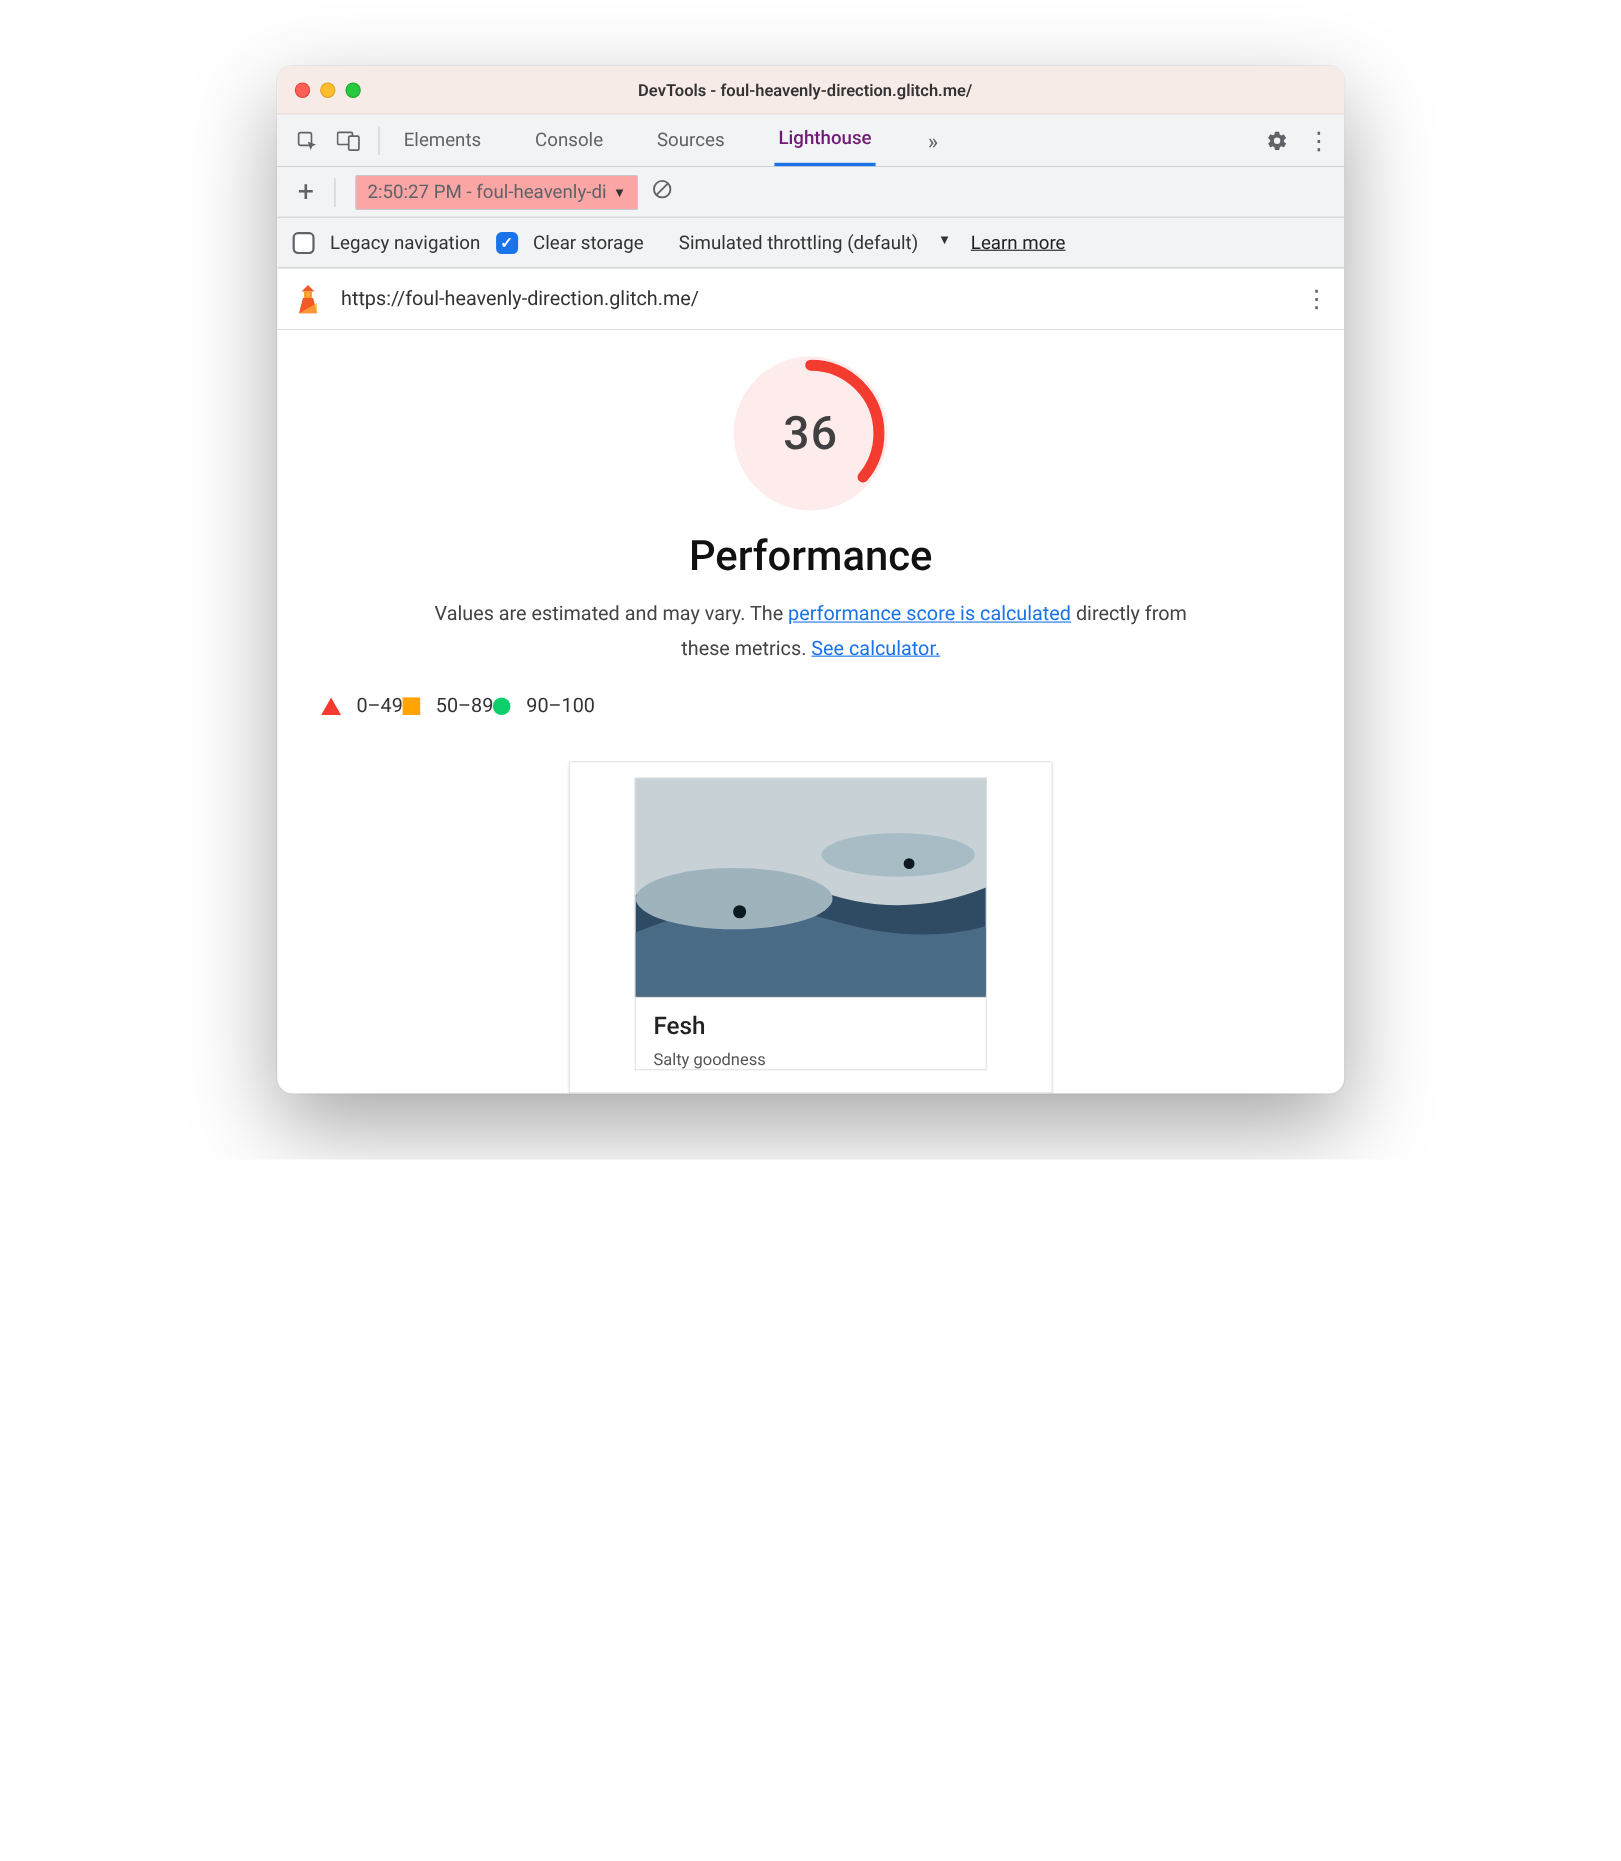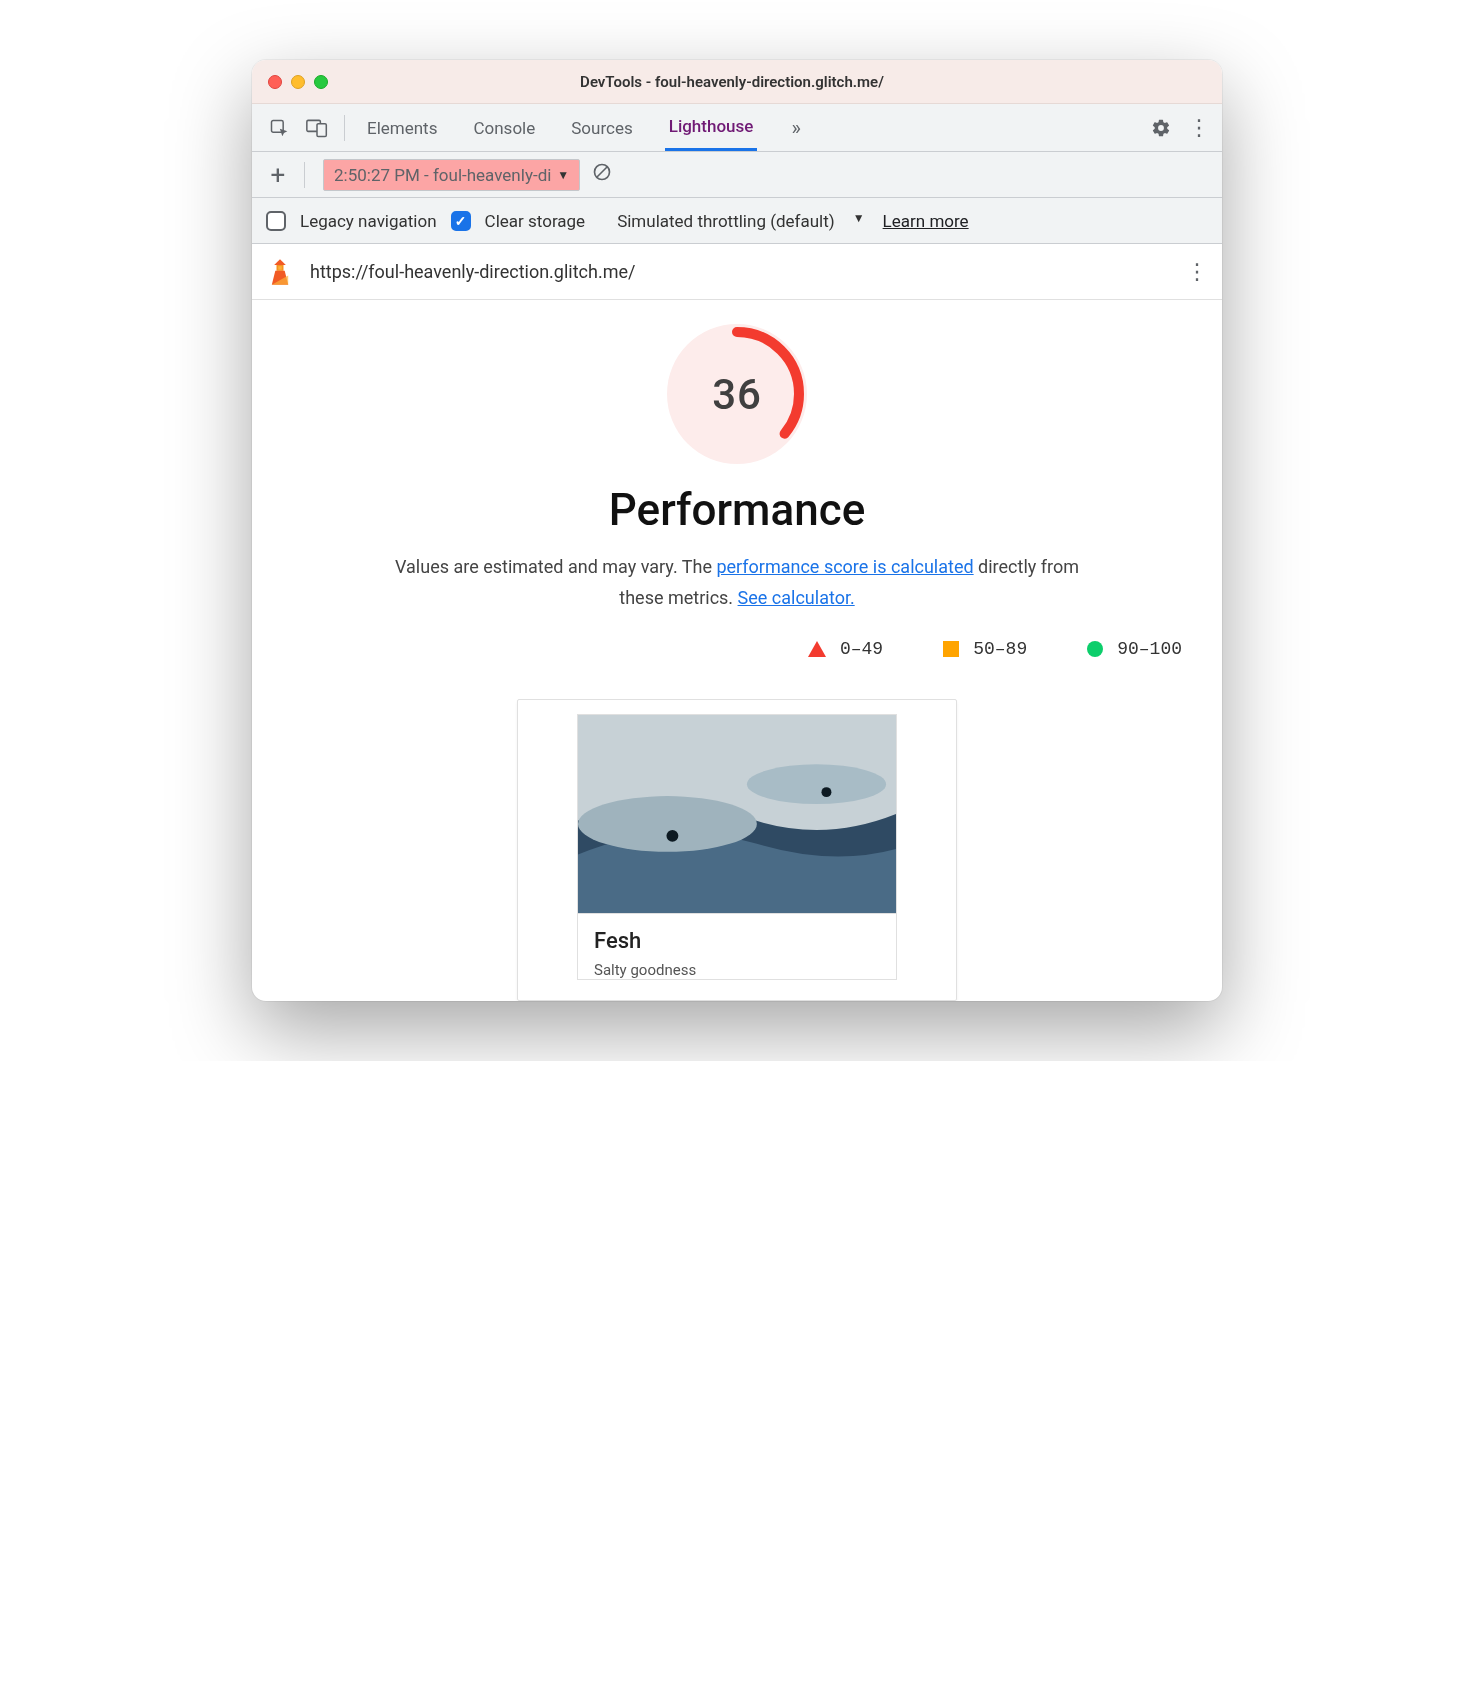--- a/index.html
+++ b/index.html
@@ -65,21 +65,21 @@
     padding: 0 10px 0 14px;
     gap: 12px;
     font-size: 18px;
     color: #5f6368;
   }
   .icon-btn { 
     width: 26px; height: 26px; display:flex; align-items:center; justify-content:center;
     color:#5f6368;
   }
   .divider { width: 1px; height: 26px; background: var(--border); margin: 0 6px 0 2px; }
-  .tabs { display: flex; gap: 28px; align-items: stretch; height: 100%; }
+  .tabs { display: flex; gap: 41px; align-items: stretch; height: 100%; }
   .tab { 
     display: flex; align-items: center; height: 100%;
     color: #5f6368; font-size: 17px; padding: 0 4px;
   }
   .tab.active { color: #701a75; font-weight: 500; border-bottom: 3px solid var(--tab-blue); margin-bottom: -1px; }
   .overflow { font-size: 20px; padding: 0 6px; }
   .tabbar .spacer { flex: 1; }
   
   .subbar1 {
     display: flex; align-items: center;
@@ -143,23 +143,23 @@
   }
   .gauge-arc {
     position: absolute; inset: 0;
   }
   .gauge-num {
     position: absolute; inset: 0;
     display: flex; align-items: center; justify-content: center;
     font-size: 42px; font-weight: 500; color: #404040;
     letter-spacing: 1px;
   }
-  h1.perf { font-size: 44px; font-weight: 500; margin: 10px 0 16px; color: #111; }
+  h1.perf { font-size: 38px; font-weight: 500; margin: 10px 0 16px; color: #111; }
   .desc { font-size: 18px; color: #444; line-height: 1.7; max-width: 720px; margin: 0 auto 26px; }
-  .legend { display: flex; gap: 60px; justify-content: flex-end; align-items: center; margin-bottom: 40px; font-size: 18px; color: #333; font-family: Liberation Mono, monospace; }
+  .legend { display: flex; justify-content: flex-start; align-items: center; margin-bottom: 40px; font-size: 18px; color: #333; }
   .lg { display: flex; align-items: center; gap: 14px; }
   .tri { width: 0; height: 0; border-left: 9px solid transparent; border-right: 9px solid transparent; border-bottom: 16px solid var(--red); }
   .sq { width: 16px; height: 16px; background: var(--orange); }
   .cir { width: 16px; height: 16px; border-radius: 50%; background: var(--green); }
   
   .card {
     width: 440px; margin: 0 auto; text-align: left;
     border: 1px solid var(--border2); border-radius: 2px;
     padding: 14px 14px 20px;
     box-shadow: 0 2px 3px rgba(0,0,0,0.06);

